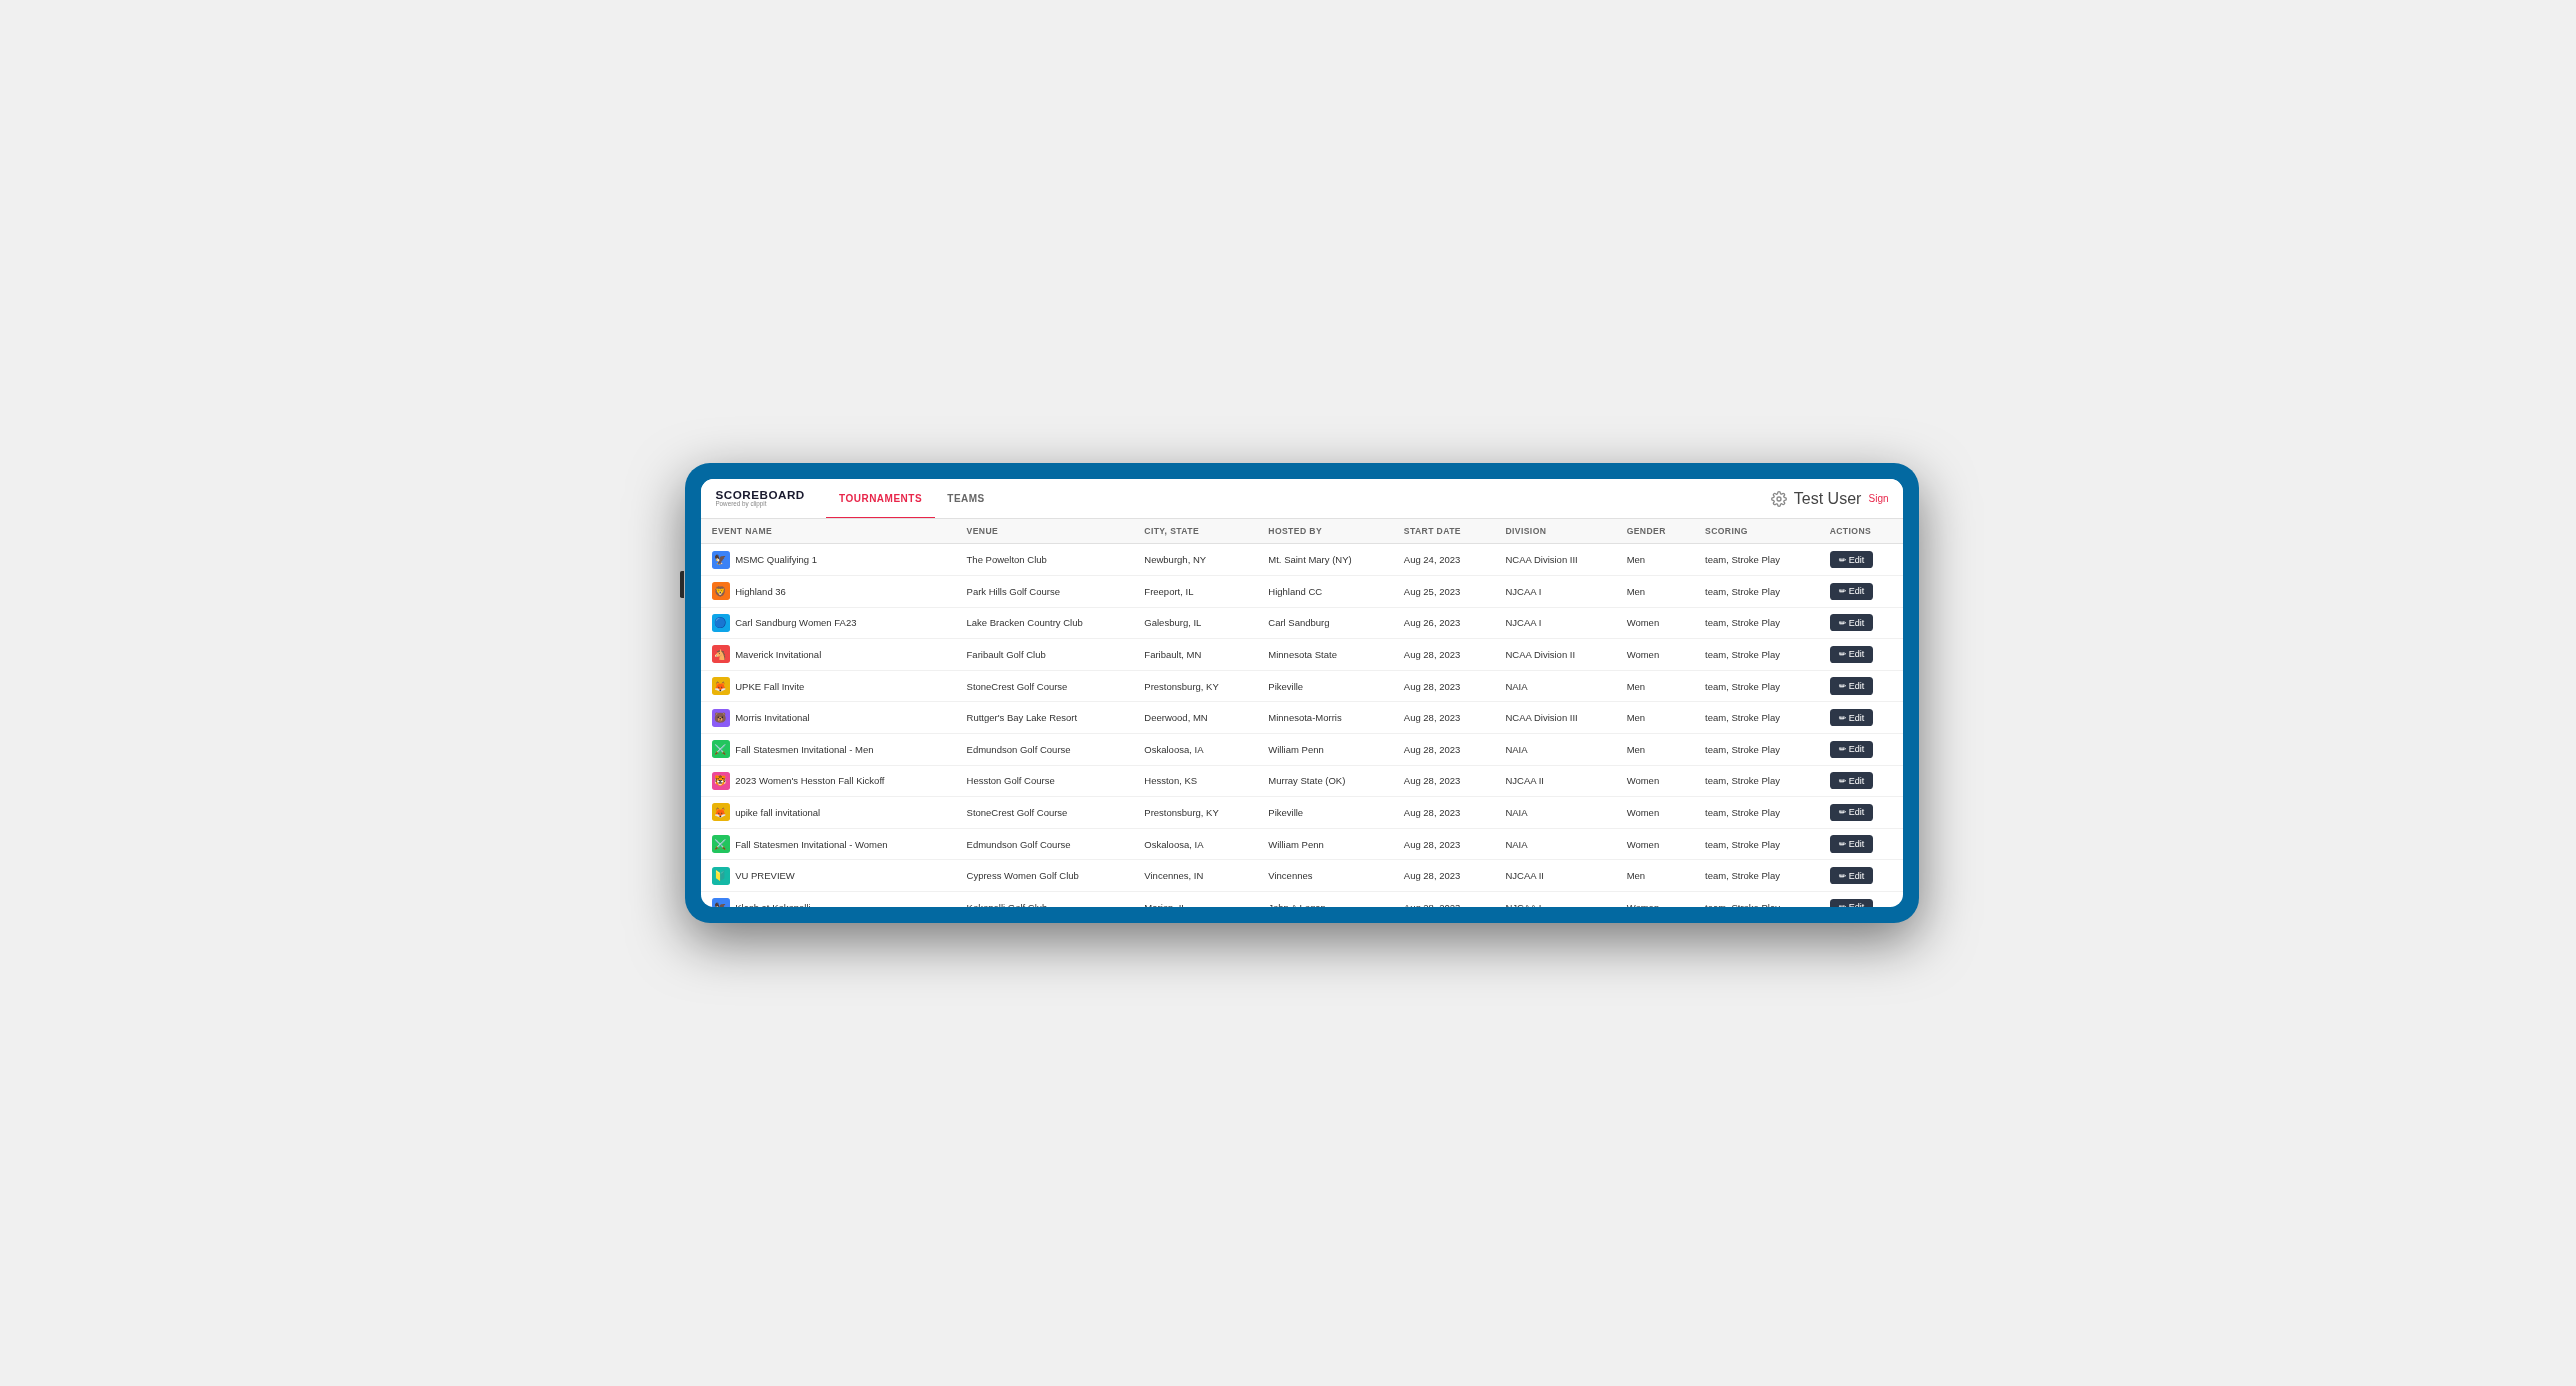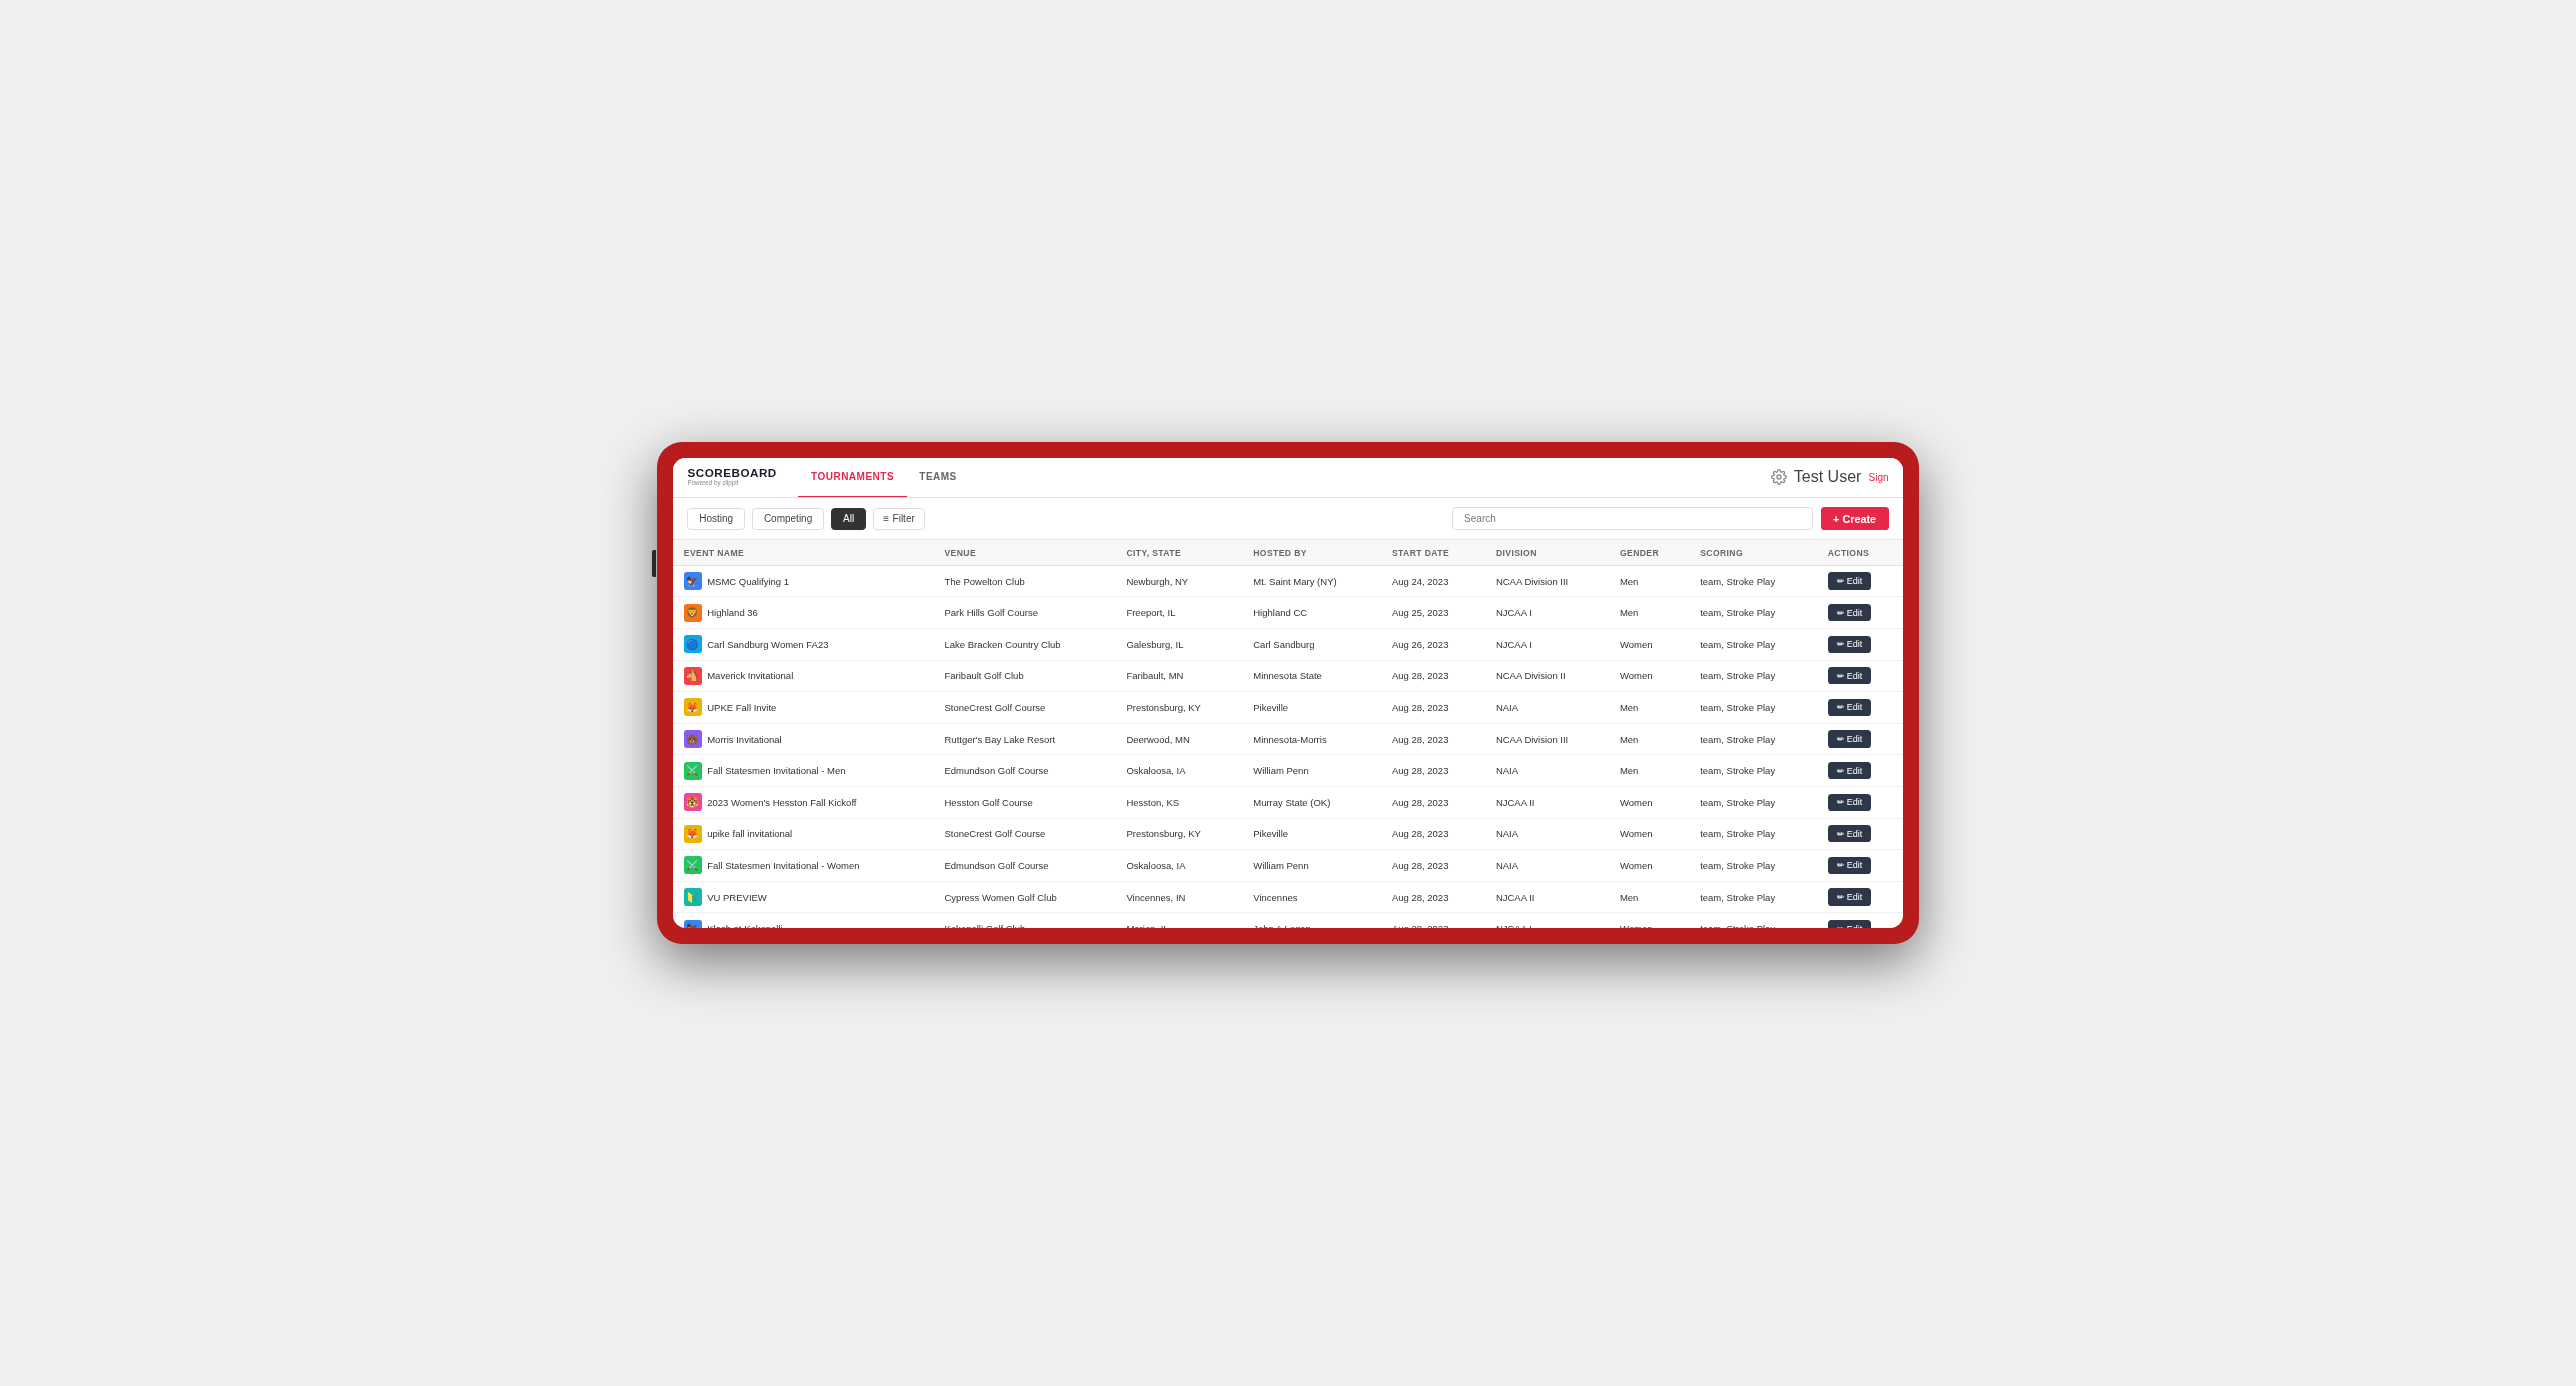--- a/index.html
+++ b/index.html
@@ -16,26 +16,27 @@
     .outer-wrapper {
       display: flex;
       align-items: flex-start;
       gap: 0;
       position: relative;
       width: 100%;
       max-width: 1262px;
     }
 
     .tablet-frame {
-      background: #b91c1c;
+      background: #0369a1;
       border-radius: 25px;
       padding: 16px;
       box-shadow: 0 18px 54px rgba(0,0,0,0.5);
       flex: 1;
       position: relative;
+      margin-left: 28px;
     }
 
     .tablet-screen {
       background: #fff;
       border-radius: 12.6px;
       overflow: hidden;
       width: 100%;
     }
 
     
@@ -320,33 +321,20 @@
         <div class="header-right">
           <svg class="gear-icon" viewBox="0 0 24 24" fill="none" stroke="currentColor" stroke-width="2">
             <circle cx="12" cy="12" r="3"></circle>
             <path d="M19.4 15a1.65 1.65 0 0 0 .33 1.82l.06.06a2 2 0 0 1-2.83 2.83l-.06-.06a1.65 1.65 0 0 0-1.82-.33 1.65 1.65 0 0 0-1 1.51V21a2 2 0 0 1-4 0v-.09A1.65 1.65 0 0 0 9 19.4a1.65 1.65 0 0 0-1.82.33l-.06.06a2 2 0 0 1-2.83-2.83l.06-.06A1.65 1.65 0 0 0 4.68 15a1.65 1.65 0 0 0-1.51-1H3a2 2 0 0 1 0-4h.09A1.65 1.65 0 0 0 4.6 9a1.65 1.65 0 0 0-.33-1.82l-.06-.06a2 2 0 0 1 2.83-2.83l.06.06A1.65 1.65 0 0 0 9 4.68a1.65 1.65 0 0 0 1-1.51V3a2 2 0 0 1 4 0v.09a1.65 1.65 0 0 0 1 1.51 1.65 1.65 0 0 0 1.82-.33l.06-.06a2 2 0 0 1 2.83 2.83l-.06.06A1.65 1.65 0 0 0 19.4 9a1.65 1.65 0 0 0 1.51 1H21a2 2 0 0 1 0 4h-.09a1.65 1.65 0 0 0-1.51 1z"></path>
           </svg>
           <span class="header-user">Test User</span>
           <span class="header-signin">Sign</span>
         </div>
       </div>
 
-      <div class="toolbar">
-        <button class="filter-btn">Hosting</button>
-        <button class="filter-btn">Competing</button>
-        <button class="filter-btn active">All</button>
-        <button class="filter-btn-icon">
-          <span>≡</span>
-          <span>Filter</span>
-        </button>
-        <div class="search-box">
-          <input class="search-input" type="text" placeholder="Search" style="">
-        </div>
-        <button class="create-btn">+ Create</button>
-      </div>
 
       <div class="table-container">
         <table class="data-table">
           <thead>
             <tr>
               <th>EVENT NAME</th>
               <th>VENUE</th>
               <th>CITY, STATE</th>
               <th>HOSTED BY</th>
               <th>START DATE</th>

